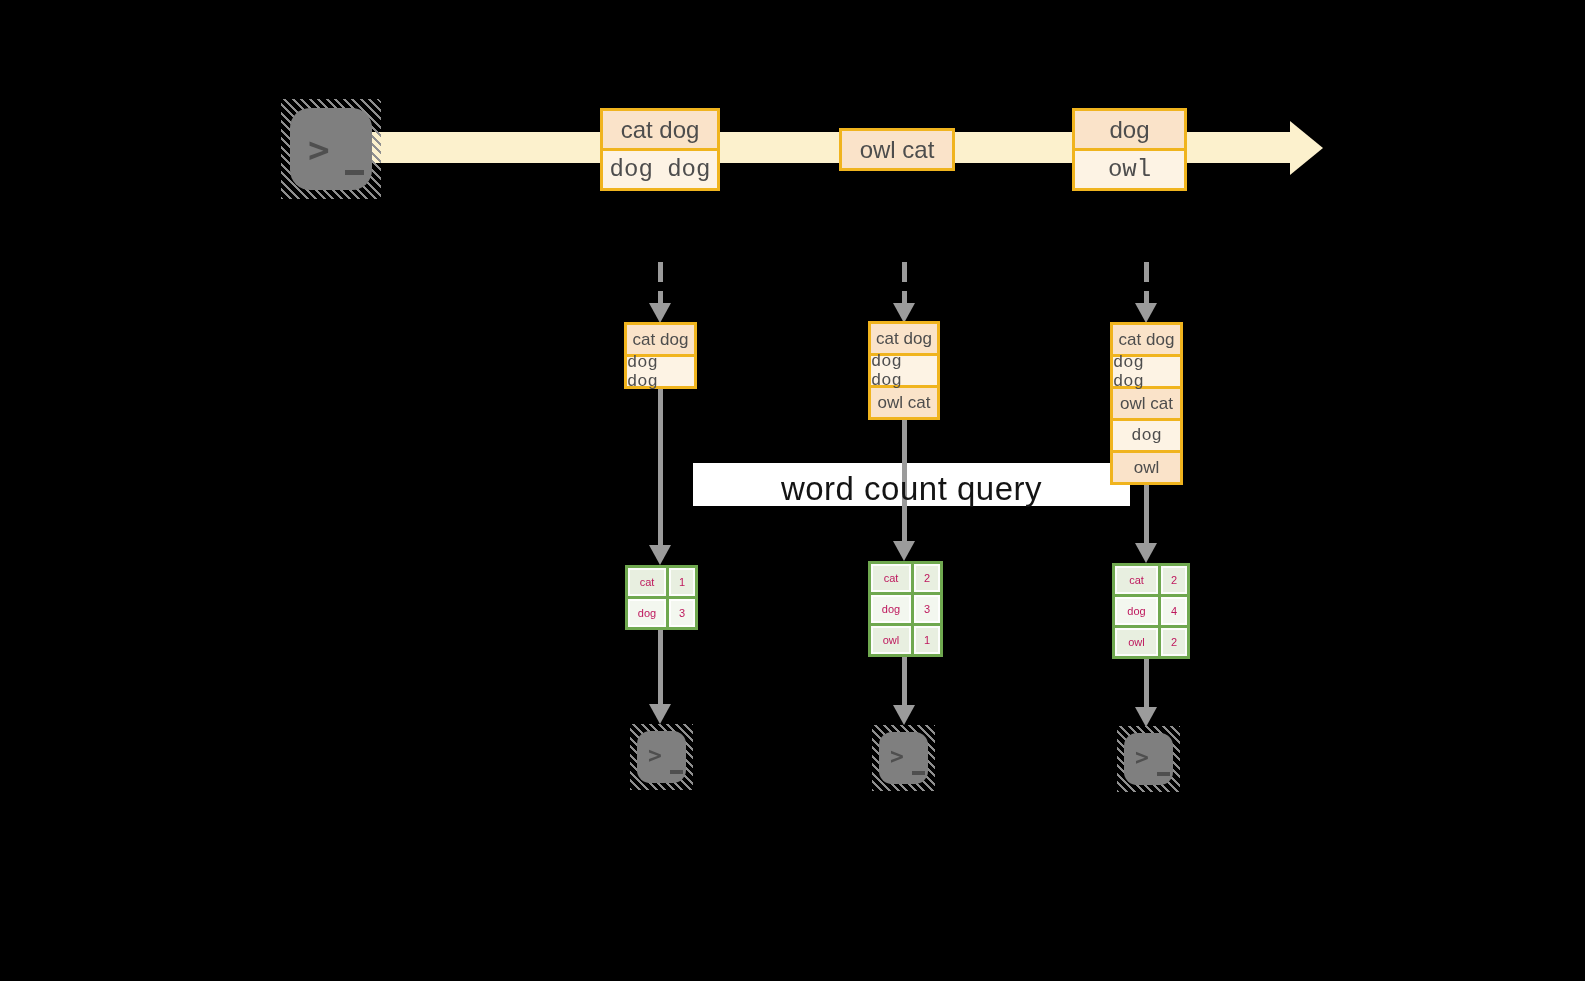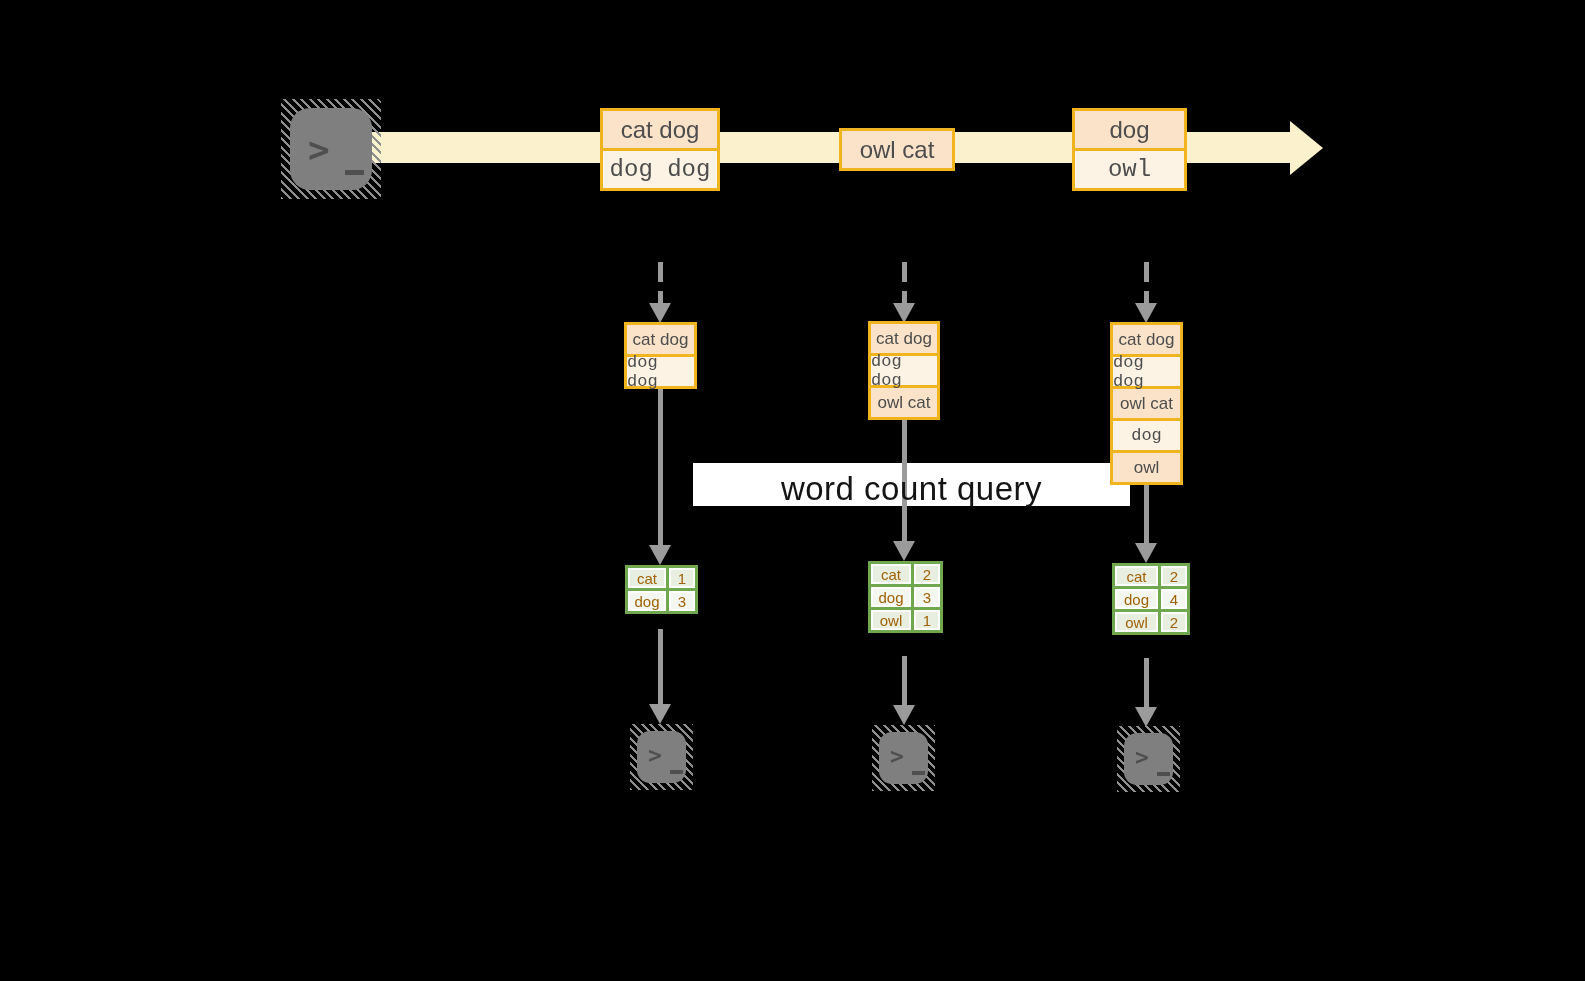--- a/index.html
+++ b/index.html
@@ -44,22 +44,22 @@
 
   
   .label-band{position:absolute;left:693px;top:463px;width:437px;height:43px;background:#fff;z-index:1;}
   .label-text{position:absolute;left:693px;top:463px;width:437px;height:52px;z-index:3;
     display:flex;align-items:center;justify-content:center;
     font-size:33px;color:#141414;letter-spacing:0.5px;}
 
   
   .gtable{position:absolute;border:3px solid var(--green);background:var(--green);
     display:grid;grid-template-columns:1fr 26px;gap:3px;z-index:4;}
-  .gcell{height:20px;display:flex;align-items:center;justify-content:center;
-    font-size:15px;color:#a16207;box-shadow:inset 0 0 0 2px rgba(255,255,255,.85);}
+  .gcell{height:28px;display:flex;align-items:center;justify-content:center;
+    font-size:11px;color:#be185d;box-shadow:inset 0 0 0 2px rgba(255,255,255,.85);}
   .gA{background:var(--cellg);}
   .gB{background:var(--cellw);}
 
   
   .term{position:absolute;z-index:4;
     background:repeating-linear-gradient(45deg,#8f8f8f 0 2px,transparent 2px 6px);}
   .term-inner{position:absolute;background:var(--icon);}
   .src{left:281px;top:99px;width:100px;height:100px;}
   .src .term-inner{inset:9px;border-radius:20px;}
   .snk{width:63px;height:66px;}

